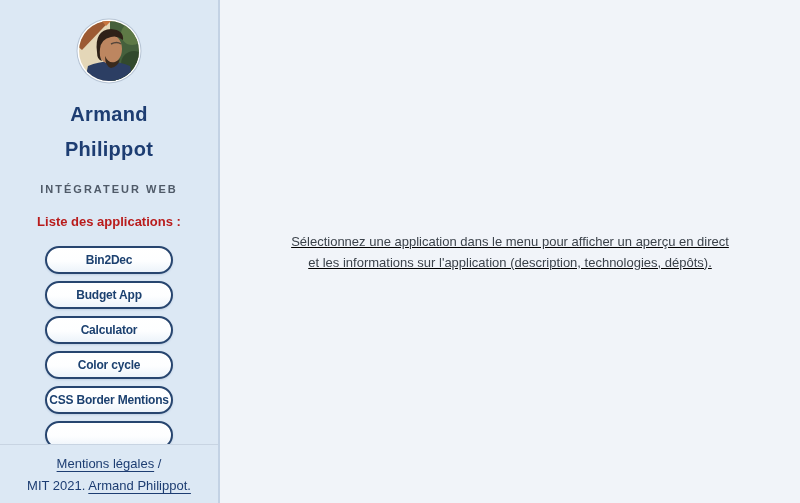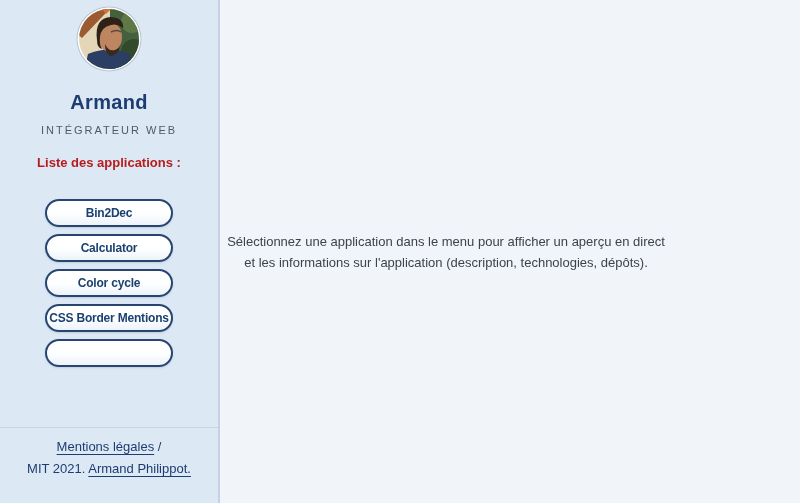--- a/index.html
+++ b/index.html
@@ -13,57 +13,57 @@
   
   .sidebar {
     width: 220px;
     height: 503px;
     background: #dce8f4;
     border-right: 2px solid #c3d2e4;
     display: flex;
     flex-direction: column;
     flex: none;
   }
-  .branding { text-align: center; padding-top: 6px; flex: none; }
+  .branding { text-align: center; padding-top: 18px; flex: none; }
   .avatar-wrap {
     width: 66px; height: 66px;
     margin: 0 auto;
     border-radius: 50%;
   }
   .avatar-wrap svg { display: block; }
   .site-title {
     margin-top: 13px;
     color: #1d3d72;
     font-size: 20px;
     font-weight: bold;
     line-height: 35px;
     letter-spacing: .3px;
   }
   .site-title .line { display: block; }
   .job-title {
-    margin-top: 4px;
+    margin-top: 16px;
     color: #4f5a68;
     font-size: 11px;
     letter-spacing: 2px;
-    font-weight: normal;
+    font-weight: bold;
   }
 
   
   .app-nav {
     flex: 1 1 auto;
     overflow: hidden;
     text-align: center;
     margin-top: 19px;
   }
   .apps-label {
     color: #b91c1c;
     font-size: 13px;
     font-weight: bold;
   }
-  .app-list { list-style: none; margin-top: 29px; }
+  .app-list { list-style: none; margin-top: 17px; }
   .app-list li { margin-bottom: 7px; }
   .app-button {
     width: 128px;
     height: 28px;
     border: 2px solid #27456f;
     border-radius: 14px;
     background: linear-gradient(180deg, #ffffff 0%, #fdfeff 55%, #ecf3fa 100%);
     color: #1c4170;
     font-family: "Liberation Sans", sans-serif;
     font-size: 12px;
@@ -73,40 +73,42 @@
     box-shadow: 0 1px 2px rgba(100,130,170,.25);
     white-space: nowrap;
     overflow: hidden;
   }
 
   
   .sidebar-footer {
     flex: none;
     border-top: 1px solid #c8d4e2;
     text-align: center;
-    padding: 8px 4px 23px;
+    padding: 8px 4px 6px;
     color: #1d3d72;
     font-size: 13px;
   }
   .sidebar-footer p { line-height: 22px; }
   .sidebar-footer a {
     color: #1d3d72;
     text-decoration: underline;
     text-underline-offset: 3px;
     text-decoration-thickness: 1px;
     cursor: pointer;
   }
 
   
   .main {
     flex: 1 1 auto;
     height: 503px;
     background: #f1f4f9;
     display: flex;
     align-items: center;
+    justify-content: center;
+    text-decoration: underline;
   }
   .notice {
     max-width: 452px;
     text-align: center;
     color: #3c434b;
     font-size: 13px;
     line-height: 21px;
   }
 </style>
 </head>
@@ -138,29 +140,33 @@
           <path d="M8 66 L12 48 Q33 39 54 48 L58 66 Z" fill="#2c3e63"></path>
           <ellipse cx="34" cy="31" rx="12" ry="15" fill="#bd8660"></ellipse>
           <path d="M21 34 Q18 12 35 11 Q48 12 47 22 Q41 17 35 19 Q25 21 24 31 Q23 38 26 43 Q21 42 21 34 Z" fill="#2e2118"></path>
           <path d="M29 38 Q34 49 44 41 Q42 49 35 50 Q29 48 29 38 Z" fill="#3a2a1d"></path>
           <path d="M35 26 q6 -3 10 0" stroke="#55453a" stroke-width="1.4" fill="none"></path>
         </g>
       </svg>
     </div>
     <h1 class="site-title">
       <span class="line">Armand</span>
+      <span class="line">Philippot</span>
     </h1>
     <p class="job-title">INTÉGRATEUR WEB</p>
   </div>
 
   <nav class="app-nav">
     <p class="apps-label">Liste des applications :</p>
     <ul class="app-list">
       <li>
         <button class="app-button">Bin2Dec</button>
+      </li>
+      <li>
+        <button class="app-button">Budget App</button>
       </li>
       <li>
         <button class="app-button">Calculator</button>
       </li>
       <li>
         <button class="app-button">Color cycle</button>
       </li>
       <li>
         <button class="app-button">CSS Border Mentions</button>
       </li>

